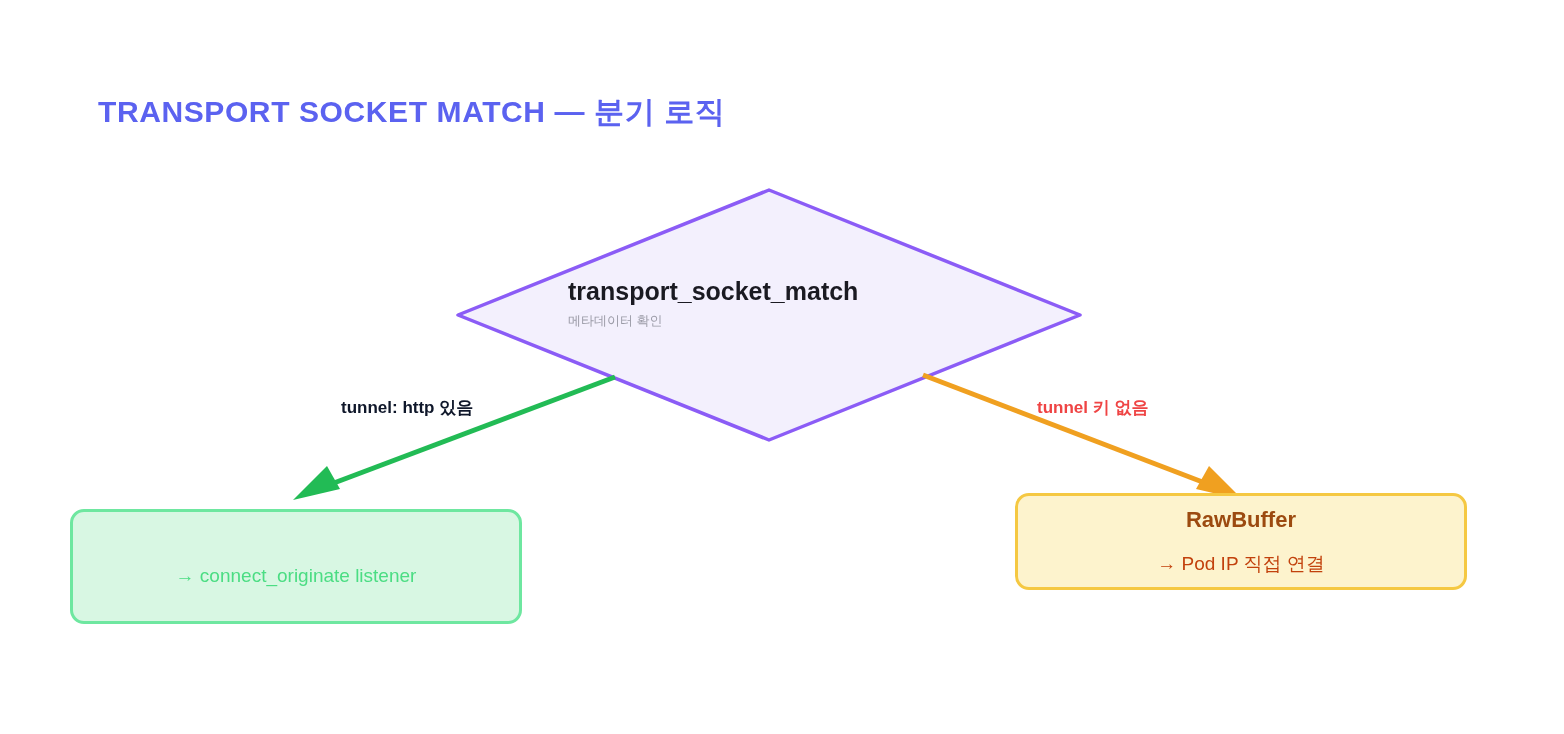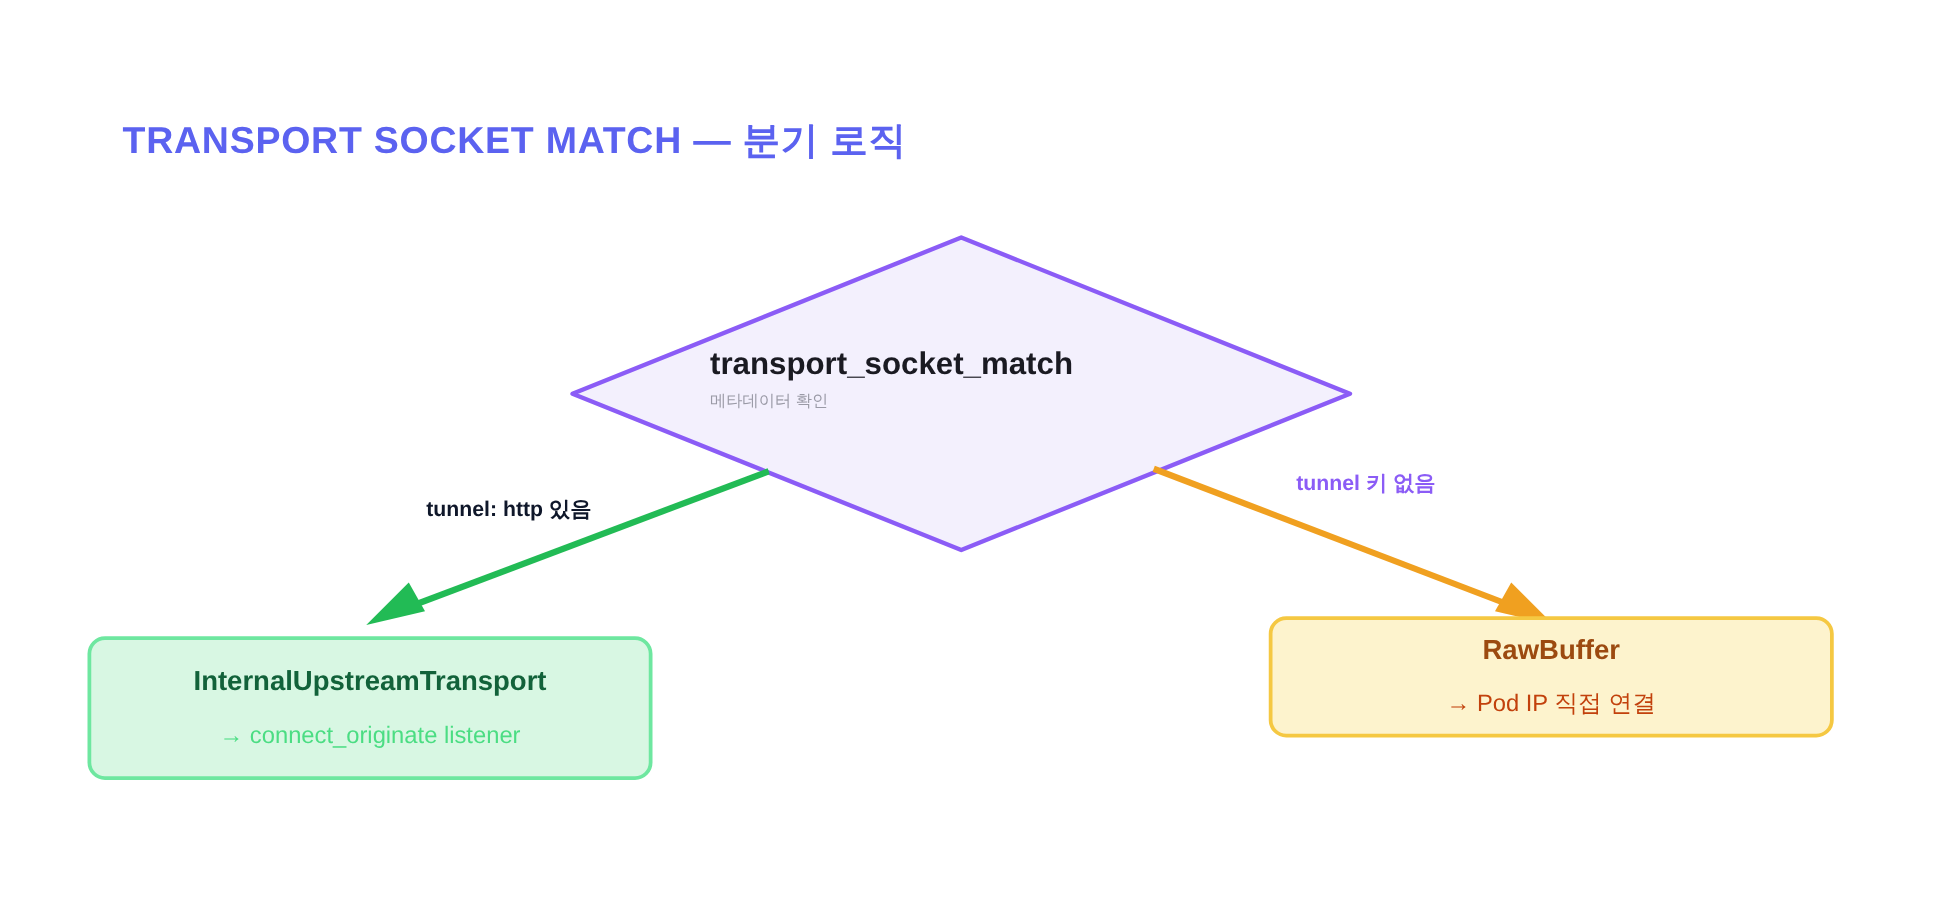--- a/index.html
+++ b/index.html
@@ -70,22 +70,22 @@
     font-weight: bold;
     white-space: nowrap;
   }
   #edge-label-yes {
     left: 341px;
     top: 396px;
     color: #0f172a;
   }
   #edge-label-no {
     left: 1037px;
-    top: 375px;
-    color: #8b5cf6;
+    top: 396px;
+    color: #ef4444;
   }
 
   
   .outcome-box {
     position: absolute;
     box-sizing: border-box;
     border-radius: 14px;
     border-width: 3px;
     border-style: solid;
     display: flex;
@@ -153,21 +153,20 @@
   <div id="decision-node-text">
     <div class="node-title">transport_socket_match</div>
     <div class="node-sub">메타데이터 확인</div>
   </div>
 
   <div class="edge-label" id="edge-label-yes">tunnel: http 있음</div>
 
   <div class="edge-label" id="edge-label-no">tunnel 키 없음</div>
 
   <div class="outcome-box" id="outcome-box-internal">
-    <div class="box-title">InternalUpstreamTransport</div>
     <div class="box-sub">→ connect_originate listener</div>
   </div>
 
   <div class="outcome-box" id="outcome-box-rawbuffer">
     <div class="box-title">RawBuffer</div>
     <div class="box-sub">→ Pod IP 직접 연결</div>
   </div>
 
 </div>
 

